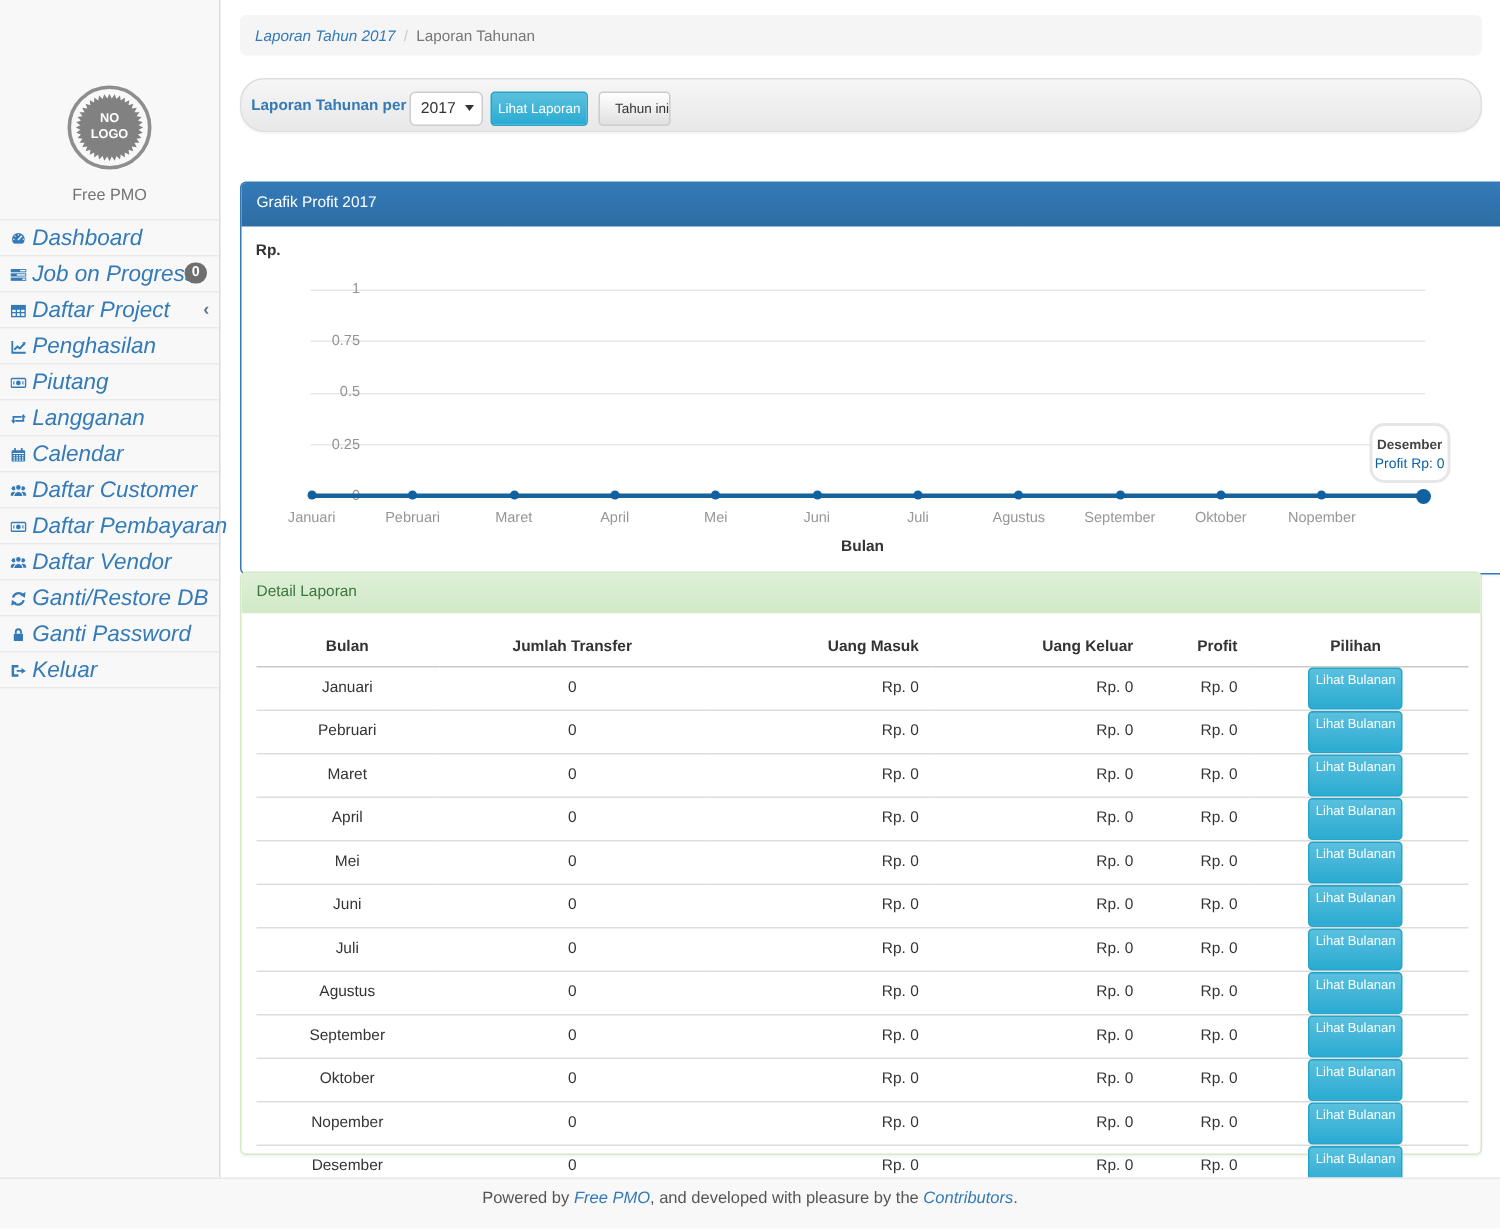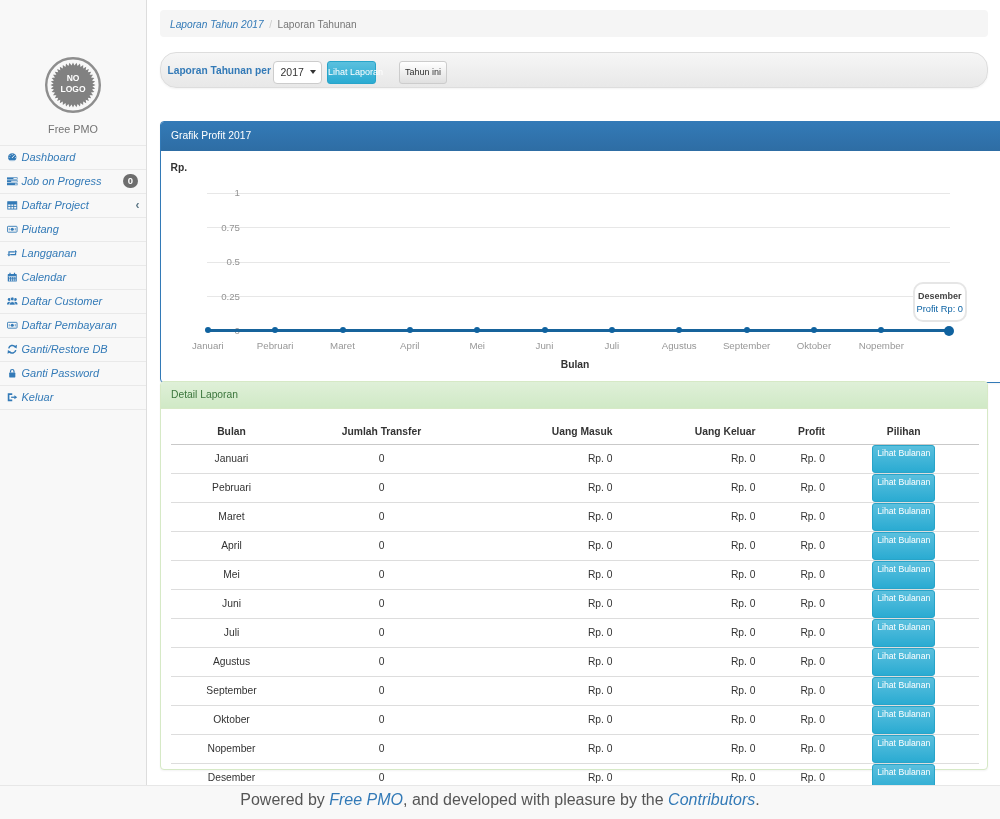--- a/index.html
+++ b/index.html
@@ -3,40 +3,40 @@
 <meta charset="utf-8">
 <style>
 * { margin:0; padding:0; box-sizing:border-box; }
 html,body { width:1000px; height:819px; background:#fff; font-family:"Liberation Sans", sans-serif; font-size:10.3px; color:#333; overflow:hidden; }
 a { text-decoration:none;font-style:italic; }
 .sidebar { position:absolute; left:0; top:0; width:147px; height:785px; background:#f8f8f8; border-right:1px solid #ddd; }
 .logo-wrap { text-align:center; padding-top:9px;margin-top:47px; }
 .freepmo { color:#737373; font-size:10.8px; line-height:15px; margin-top:5.5px; text-align:center; }
 ul.menu { list-style:none; margin-top:8.3px; border-top:1px solid #e9e9e9; }
 ul.menu li { position:relative; height:24.05px; line-height:23.2px; border-bottom:1px solid #e9e9e9; padding-left:7px; white-space:nowrap; }
-ul.menu li a { color:#337ab7; font-size:11px; }
+ul.menu li a { color:#337ab7; font-size:15px; }
 ul.menu .ic { display:inline-block; width:10px; margin-right:4.5px; vertical-align:-1.5px; }
 .badge0 { position:absolute; right:7.8px; top:4.2px; background:#6e6e6e; color:#fff; font-size:9.5px; font-weight:bold; border-radius:7px; width:15.6px; text-align:center; height:13.8px; line-height:13.8px; }
 .chev { position:absolute; right:6.5px; top:0.5px; color:#5e7887; font-size:12px; font-weight:bold; }
 .content { position:absolute; left:160px; top:0; width:828px; }
 .breadcrumb { position:absolute; top:10px; left:0; width:828px; height:27px; line-height:30px; background:#f5f5f5; border-radius:4px; padding-left:10px; color:#777; font-size:10.2px; }
 .breadcrumb a { color:#337ab7; }
 .breadcrumb .sep { color:#ccc; padding:0 5.5px; }
 .panel-form { position:absolute; top:51.5px; left:0; width:828px; height:36px; border:1px solid #ddd; border-radius:16px; background:linear-gradient(to bottom,#f6f6f6 0,#e8e8e8 100%); box-shadow:0 1px 2px rgba(0,0,0,.05); }
 .panel-form .lbl { position:absolute; left:6.5px; top:1.5px; height:34px; line-height:34px; font-weight:bold; color:#337ab7; font-size:10.2px; white-space:nowrap; }
 .fakesel { position:absolute; left:111.5px; top:8.5px; width:49px; height:23px; background:#fff; border:1px solid #ccc; border-radius:4px; font-size:10.5px; color:#333; line-height:21px; padding-left:7px; }
 .fakesel .car { position:absolute; right:5px; top:8px; width:0; height:0; border-left:3.5px solid transparent; border-right:3.5px solid transparent; border-top:4px solid #333; }
 .btn { position:absolute; top:8.5px; height:23px; line-height:21px; border-radius:3px; font-size:9px; text-align:center; white-space:nowrap; }
 .btn-info { background:linear-gradient(to bottom,#5bc0de 0,#2aabd2 100%); border:1px solid #28a4c9; color:#fff; }
-.btn-default { background:linear-gradient(to bottom,#ffffff 0,#e0e0e0 100%); border:1px solid #ccc; color:#333; }
+.btn-default { background:linear-gradient(to bottom,#ffffff 0,#e0e0e0 100%); border:1px solid #ccc; color:#333;text-align:right; }
 .panel-chart { position:absolute; top:121px; left:0; width:873px; height:261.5px; border:1px solid #337ab7; border-radius:4px; background:#fff; box-shadow:0 1px 2px rgba(0,0,0,.05); }
 .panel-chart .hd { height:28.5px; line-height:28.5px; background:linear-gradient(to bottom,#337ab7 0,#2e6da4 100%); color:#fff; padding-left:10px; border-radius:3px 3px 0 0; font-size:10.3px; }
 .panel-green { position:absolute; top:380.5px; left:0; width:828px; height:389.5px; border:1px solid #d6e9c6; border-radius:4px; background:#fff; box-shadow:0 1px 2px rgba(0,0,0,.05); }
 .panel-green .hd { height:27.5px; line-height:26.5px; border-bottom:1px solid #d6e9c6; background:linear-gradient(to bottom,#dff0d8 0,#d0e9c6 100%); color:#3c763d; padding-left:10px; border-radius:3px 3px 0 0; font-size:10.3px; }
-.footer { position:absolute; left:0; top:785px; width:1000px; height:34px; background:#f8f8f8; border-top:1px solid #e7e7e7; text-align:center; line-height:27px; color:#555; font-size:16px; }
+.footer { position:absolute; left:0; top:785px; width:1000px; height:34px; background:#f8f8f8; border-top:1px solid #e7e7e7; text-align:center; line-height:27px; color:#555; font-size:11px; }
 .footer a { color:#337ab7; }
 
 .grid { position:absolute; height:1px; background:#e7e7e7; left:46px; width:742.5px; }
 .ylab { position:absolute; width:36px; text-align:right; right:792px; font-size:9.7px; color:#949494; line-height:11px; }
 .xlab { position:absolute; font-size:9.7px; color:#979797; top:218px; transform:translateX(-50%); }
 .dot { position:absolute; width:6px; height:6px; border-radius:50%; background:#0f629f; top:205.3px; transform:translate(-50%,0); }
 .tbl { position:absolute; left:9.5px; top:38.7px; width:808px; border-collapse:collapse; }
 .tbl th, .tbl td { font-size:10.3px; height:24.1px; padding:0 8px; border-top:1px solid #ddd; }
 .tbl thead th { border-top:none; border-bottom:1px solid #c9c9c9; }
 .cc { text-align:center; } .rr { text-align:right; } .tbl th:last-child, .tbl td:last-child { padding-right:12px; }
@@ -74,20 +74,25 @@
             </g>
           </svg></span><a>Job on Progress</a><span class="badge0">0</span></li>
     <li><span class="ic"><svg width="10.5" height="10.5" viewBox="0 0 14 14">
             <rect x="1" y="2.3" width="12" height="3.1" fill="#337ab7"></rect>
             <g stroke="#337ab7" stroke-width="1.2" fill="none">
               <rect x="1" y="2.3" width="12" height="9.8"></rect>
               <path d="M1,5.4 H13 M1,8.6 H13 M5.2,5.4 V12 M8.9,5.4 V12"></path>
             </g>
           </svg></span><a>Daftar Project</a><span class="chev">‹</span></li>
     <li><span class="ic"><svg width="10.5" height="10.5" viewBox="0 0 14 14">
+            <path stroke="#337ab7" stroke-width="1.6" fill="none" d="M1.6,1.8 V12.2 H13.5"></path>
+            <path stroke="#337ab7" stroke-width="1.8" fill="none" d="M3.4,9.6 L6.2,6.8 L8.3,8.4 L12.6,3.8"></path>
+            <path fill="#337ab7" d="M13.4,2.6 l-3.2,0.4 2.6,2.4 z"></path>
+          </svg></span><a>Penghasilan</a></li>
+    <li><span class="ic"><svg width="10.5" height="10.5" viewBox="0 0 14 14">
             <rect x="0.6" y="3.1" width="12.8" height="7.8" rx="1" stroke="#337ab7" stroke-width="1.2" fill="none"></rect>
             <circle cx="7" cy="7" r="2.1" fill="#337ab7"></circle>
             <path stroke="#337ab7" stroke-width="1" d="M3,5.5 V8.5 M11,5.5 V8.5"></path>
           </svg></span><a>Piutang</a></li>
     <li><span class="ic"><svg width="10.5" height="10.5" viewBox="0 0 14 14">
             <g stroke="#337ab7" stroke-width="1.6" fill="none">
               <path d="M2.6,8.6 V5.2 H9.6"></path>
               <path d="M11.4,5.6 V8.8 H4.4"></path>
             </g>
             <g fill="#337ab7">
@@ -124,20 +129,32 @@
               <circle cx="7" cy="3.9" r="2.5"></circle>
               <path d="M2.9,12.1 a4.1,4.6 0 0 1 8.2,0 z"></path>
             </g>
           </svg></span><a>Daftar Customer</a></li>
     <li><span class="ic"><svg width="10.5" height="10.5" viewBox="0 0 14 14">
             <rect x="0.6" y="3.1" width="12.8" height="7.8" rx="1" stroke="#337ab7" stroke-width="1.2" fill="none"></rect>
             <circle cx="7" cy="7" r="2.1" fill="#337ab7"></circle>
             <path stroke="#337ab7" stroke-width="1" d="M3,5.5 V8.5 M11,5.5 V8.5"></path>
           </svg></span><a>Daftar Pembayaran</a></li>
     <li><span class="ic"><svg width="10.5" height="10.5" viewBox="0 0 14 14">
+            <g fill="#337ab7">
+              <circle cx="2.9" cy="4.7" r="1.9"></circle>
+              <circle cx="11.1" cy="4.7" r="1.9"></circle>
+              <path d="M0,11.4 a3,3.6 0 0 1 6,0 z"></path>
+              <path d="M8,11.4 a3,3.6 0 0 1 6,0 z"></path>
+            </g>
+            <g fill="#337ab7" stroke="#f8f8f8" stroke-width="0.9">
+              <circle cx="7" cy="3.9" r="2.5"></circle>
+              <path d="M2.9,12.1 a4.1,4.6 0 0 1 8.2,0 z"></path>
+            </g>
+          </svg></span><a>Daftar Vendor</a></li>
+    <li><span class="ic"><svg width="10.5" height="10.5" viewBox="0 0 14 14">
             <g stroke="#337ab7" stroke-width="2" fill="none">
               <path d="M2.3,5.9 A5,5 0 0 1 10.9,3.6"></path>
               <path d="M11.7,8.1 A5,5 0 0 1 3.1,10.4"></path>
             </g>
             <g fill="#337ab7">
               <path d="M13.3,0.9 l-0.5,5.2 -4.2,-2.6 z"></path>
               <path d="M0.7,13.1 l0.5,-5.2 4.2,2.6 z"></path>
             </g>
           </svg></span><a>Ganti/Restore DB</a></li>
     <li><span class="ic"><svg width="10.5" height="10.5" viewBox="0 0 14 14">
@@ -149,21 +166,21 @@
             <path stroke="#337ab7" stroke-width="1.7" d="M5.5,7 H10.5" fill="none"></path>
             <path fill="#337ab7" d="M13.6,7 l-3.8,-2.6 v5.2 z"></path>
           </svg></span><a>Keluar</a></li>
   </ul>
 </div>
 <div class="content">
   <div class="breadcrumb"><a>Laporan Tahun 2017</a><span class="sep">/</span>Laporan Tahunan</div>
   <div class="panel-form">
     <span class="lbl">Laporan Tahunan per</span>
     <span class="fakesel">2017<span class="car"></span></span>
-    <span class="btn btn-info" style="left:166px; width:49px;">Lihat Laporan</span>
+    <span class="btn btn-info" style="left:166px; width:65px;">Lihat Laporan</span>
     <span class="btn btn-default" style="left:238px; width:48px;">Tahun ini</span>
   </div>
   <div class="panel-chart">
     <div class="hd">Grafik Profit 2017</div>
     <div style="position:absolute; left:9.5px; top:40px; font-weight:bold;">Rp.</div>
     <div class="grid" style="top:70.5px;"></div>
     <div class="grid" style="top:105px;"></div>
     <div class="grid" style="top:139.5px;"></div>
     <div class="grid" style="top:174px;"></div>
     <div class="ylab" style="top:65px;">1</div>

